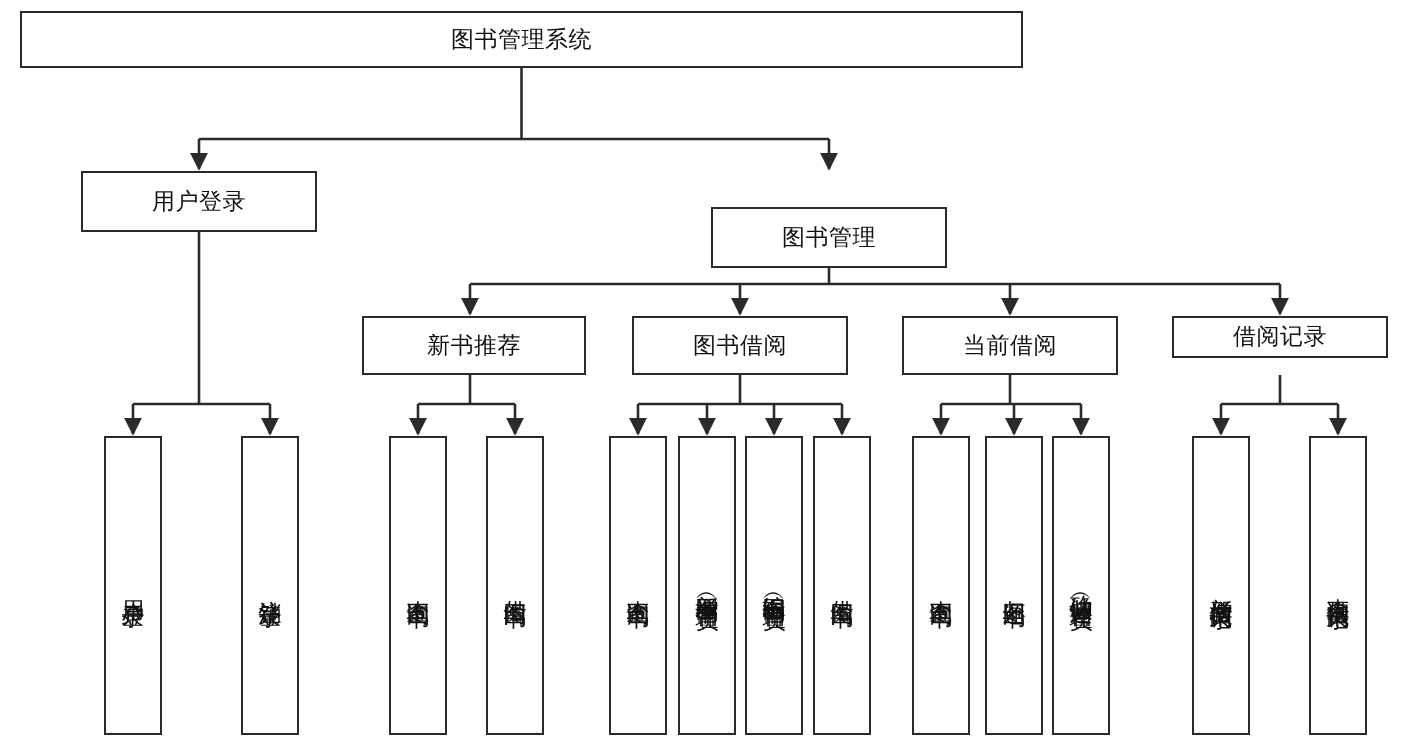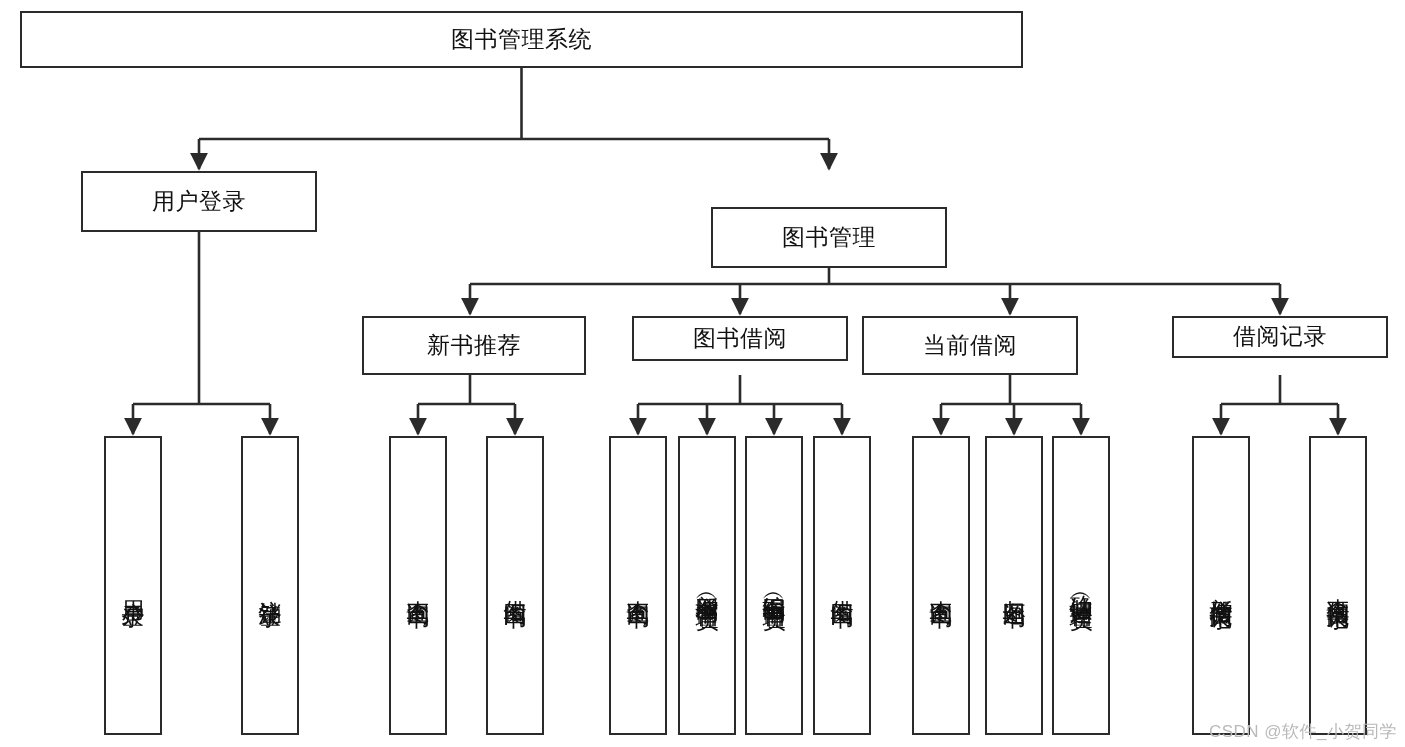--- a/index.html
+++ b/index.html
@@ -122,24 +122,24 @@
       </div>
       <div class="node node-h" style="left: 81px; top: 171px; width: 236px; height: 61px;">
         <span class="htext">用户登录</span>
       </div>
       <div class="node node-h" style="left: 711px; top: 171px; width: 236px; height: 61px; margin-top: 36px;">
         <span class="htext">图书管理</span>
       </div>
       <div class="node node-h" style="left: 362px; top: 316px; width: 224px; height: 59px;">
         <span class="htext">新书推荐</span>
       </div>
-      <div class="node node-h" style="left: 632px; top: 316px; width: 216px; height: 45px;">
+      <div class="node node-h" style="left: 632px; top: 316px; width: 216px; height: 59px;">
         <span class="htext">图书借阅</span>
       </div>
-      <div class="node node-h" style="left: 862px; top: 316px; width: 216px; height: 59px;">
+      <div class="node node-h" style="left: 902px; top: 316px; width: 216px; height: 59px;">
         <span class="htext">当前借阅</span>
       </div>
       <div class="node node-h" style="left: 1172px; top: 316px; width: 216px; height: 42px;">
         <span class="htext">借阅记录</span>
       </div>
       <div class="node node-v" style="left: 104px; top: 436px; width: 58px; height: 299px;">
         <span class="vtext">用户登录</span>
       </div>
       <div class="node node-v" style="left: 241px; top: 436px; width: 58px; height: 299px;">
         <span class="vtext">注销登录</span>
@@ -172,14 +172,13 @@
         <span class="vtext">确认归还（管理员）</span>
       </div>
       <div class="node node-v" style="left: 1192px; top: 436px; width: 58px; height: 299px;">
         <span class="vtext">新增借阅记录</span>
       </div>
       <div class="node node-v" style="left: 1309px; top: 436px; width: 58px; height: 299px;">
         <span class="vtext">查询借阅记录</span>
       </div>
     </div>
 
-  <div id="watermark">CSDN @软件_小贺同学</div>
 </div>
 
 </body></html>

